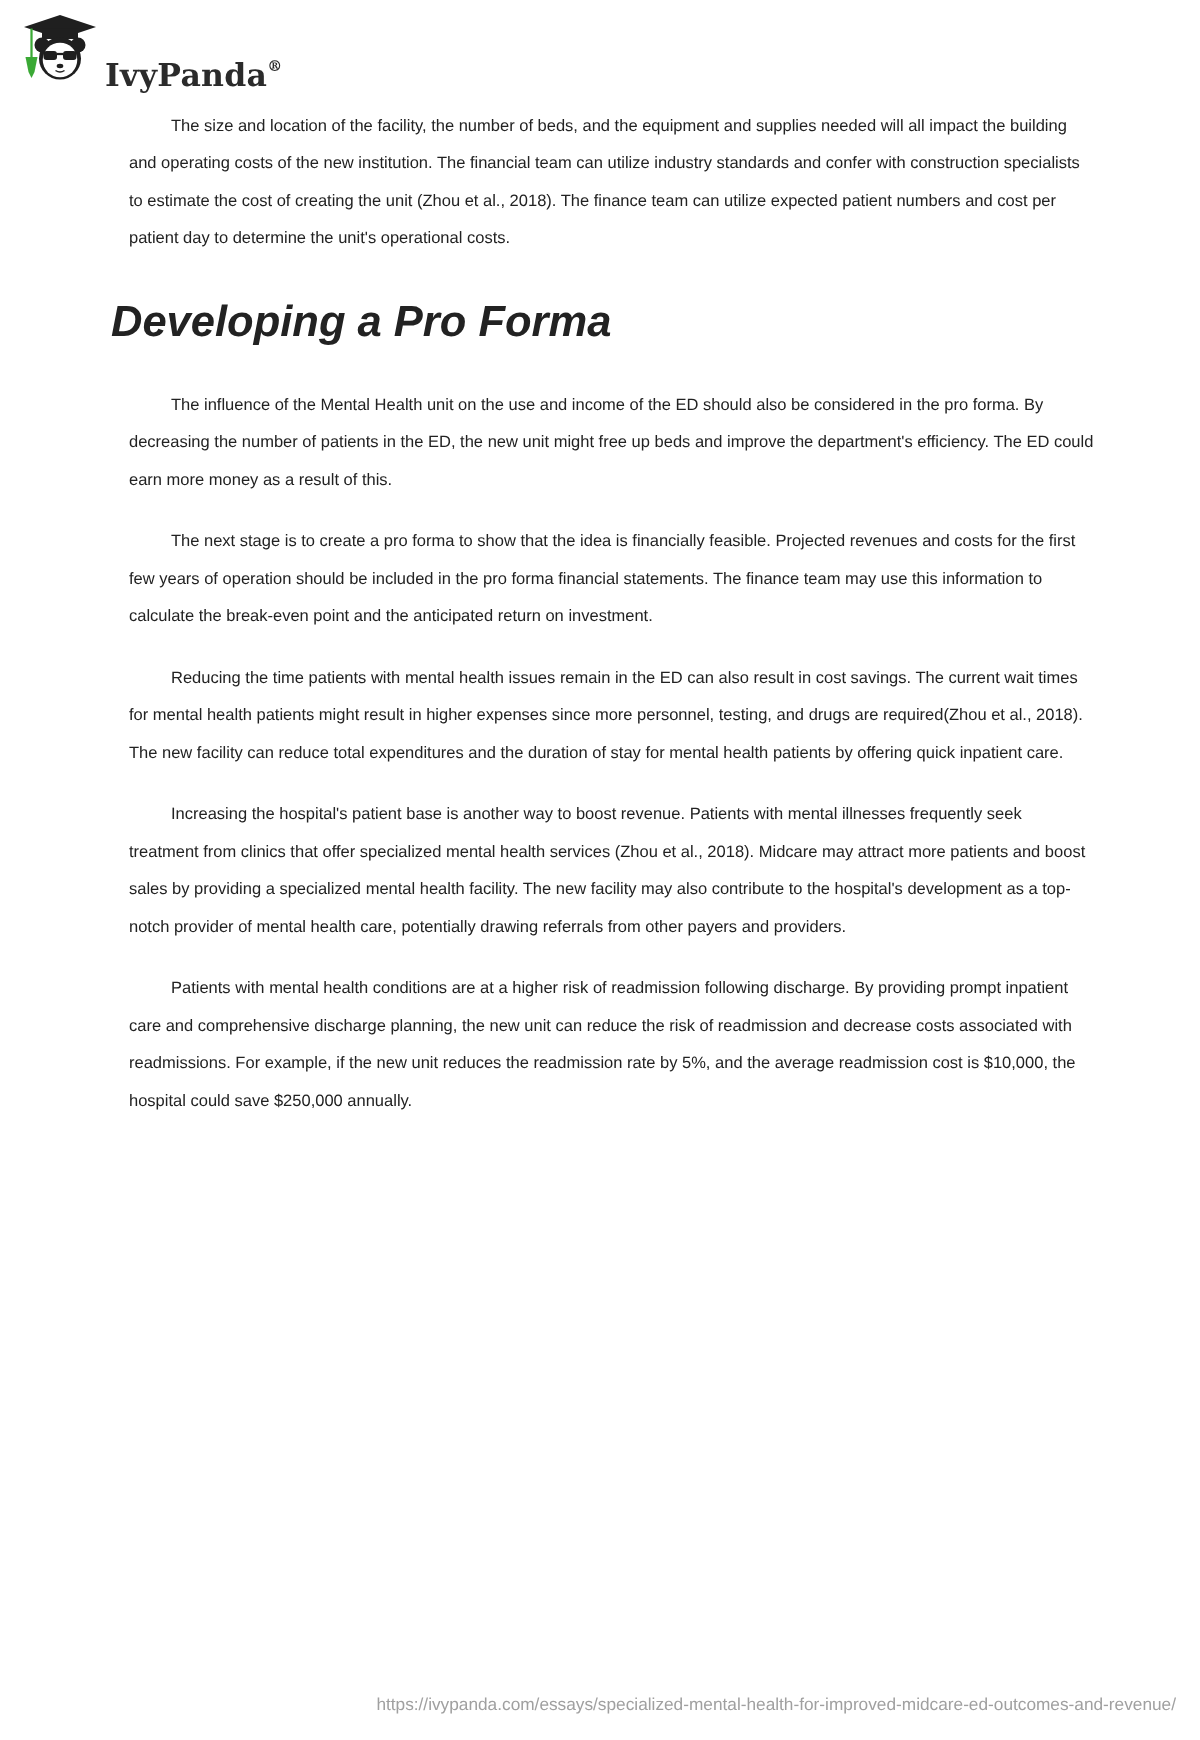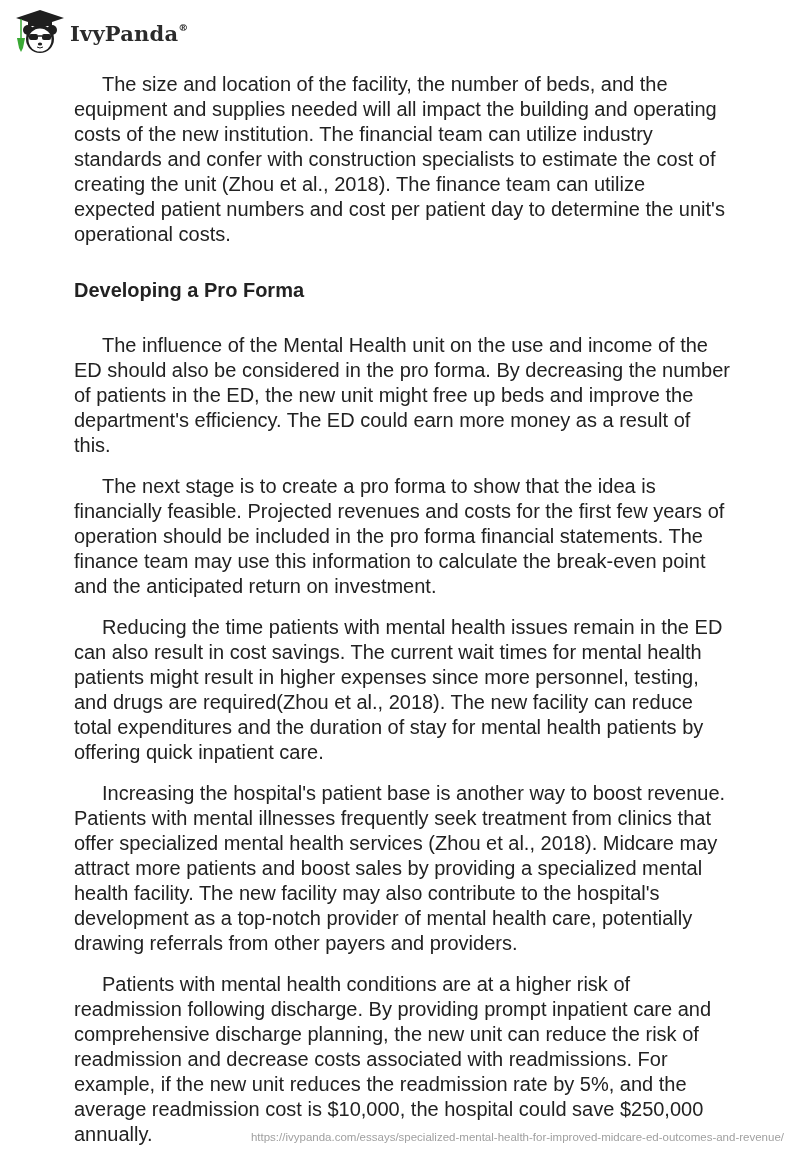--- a/index.html
+++ b/index.html
@@ -31,21 +31,21 @@
   }
   .logo svg { display: block; }
   .logo-text {
     font-family: "DejaVu Serif", serif;
     font-weight: bold;
     font-size: 21px;
     color: #2b2b2b;
     margin-left: 4px;
     letter-spacing: 0.2px;
     position: relative;
-    top: 1px;
+    top: 17px;
   }
   .logo-text sup {
     font-size: 10px;
     position: relative;
     top: -2px;
   }
   .doc-title {
     position: absolute;
     right: 33px;
     top: 13px;
@@ -53,32 +53,33 @@
     color: #8a8a8a;
     white-space: nowrap;
   }
   .content {
     position: absolute;
     left: 74px;
     top: 72px;
     width: 656px;
   }
   .para {
-    font-size: 20px;
+    font-size: 11px;
     line-height: 25px;
-    margin: 0 0 16px 0;
+    margin: 0 0 16px 12px;
     text-indent: 28px;
     color: #222;
   }
   .section-heading {
-    font-size: 20px;
+    font-size: 29px;
     font-weight: bold;
     color: #222;
     margin: 26px 0 26px 0;
     line-height: 34px;
+    font-style: italic;
   }
   .footer-url {
     position: absolute;
     right: 16px;
     top: 1131px;
     font-size: 11.5px;
     color: #a0a0a0;
     white-space: nowrap;
   }
 </style>

